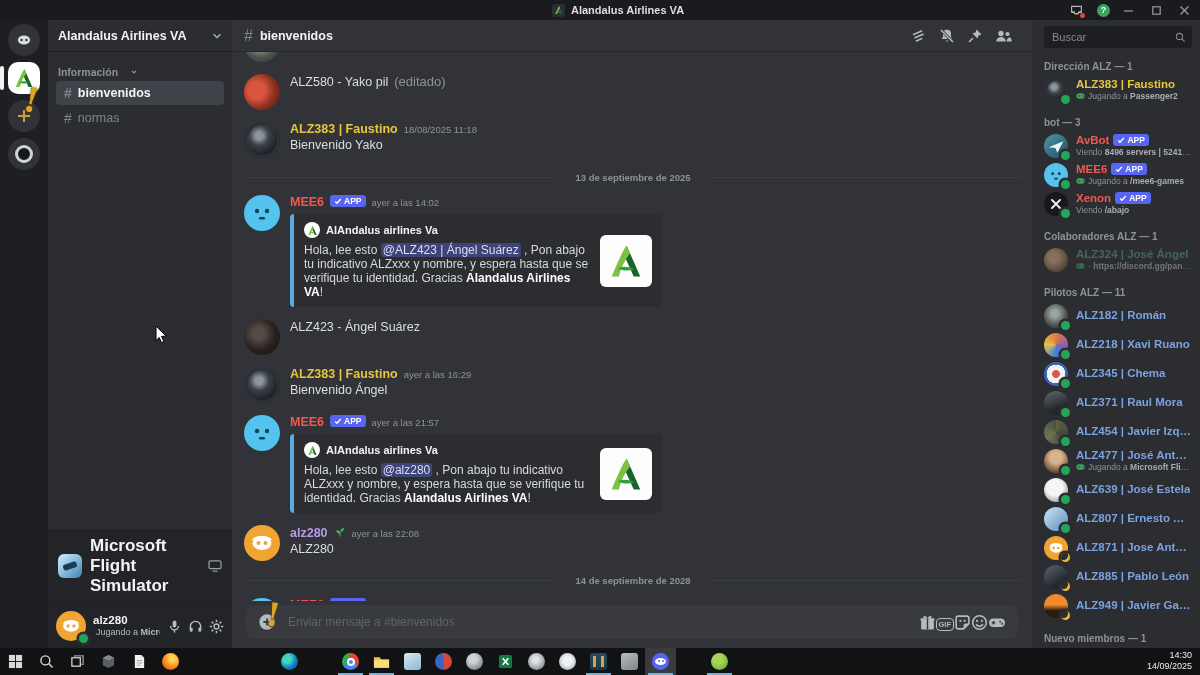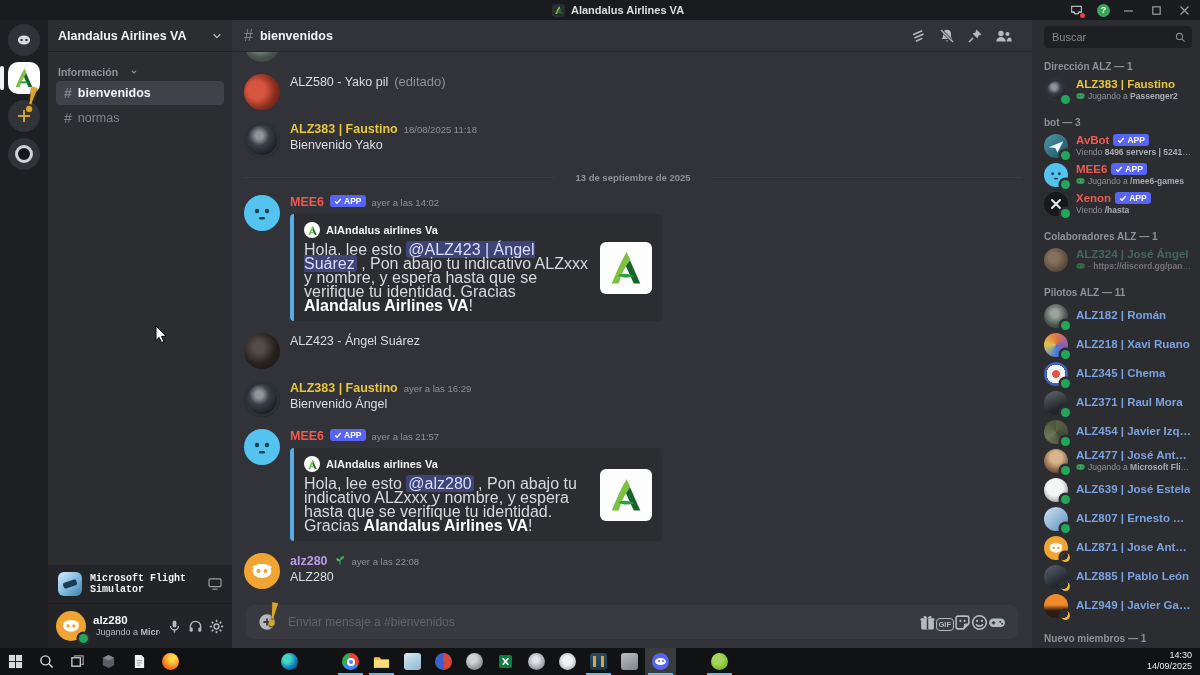--- a/index.html
+++ b/index.html
@@ -29,21 +29,21 @@
   .guild-header{height:32px;display:flex;align-items:center;justify-content:space-between;padding:0 10px;
     border-bottom:1px solid #1f2123;font-size:12.5px;font-weight:700;color:#f2f3f5;}
   .cat-row{display:flex;align-items:center;gap:12px;margin:14px 8px 2px 10px;font-size:10.5px;font-weight:700;color:#8e9297;}
   .chan{display:flex;align-items:center;gap:6px;margin:1px 8px;padding:4px 8px;border-radius:4px;font-size:12.5px;color:#80848e;font-weight:500;}
   .chan .hash{font-size:14px;color:#80848e;}
   .chan.active{background:#3f4248;color:#f2f3f5;font-weight:600;}
   .sidebar-bottom{margin-top:auto;background:#232428;}
   .activity-card{display:flex;align-items:center;gap:8px;padding:7px 10px;border-bottom:1px solid #1e1f22;}
   .game-ico{width:24px;height:24px;border-radius:6px;background:linear-gradient(135deg,#d8ecf8 0%,#7db8de 55%,#3f7fae 100%);position:relative;flex-shrink:0;}
   .game-ico:after{content:"";position:absolute;left:5px;top:9px;width:14px;height:6px;background:#1c3c55;border-radius:2px;transform:rotate(-18deg);}
-  .activity-title{font-size:10px;font-weight:700;color:#f2f3f5;flex:1;font-family:Liberation Mono, monospace;}
+  .activity-title{font-size:17px;font-weight:700;color:#f2f3f5;flex:1;}
   .user-panel{display:flex;align-items:center;gap:7px;padding:7px 8px;}
   .uinfo{flex:1;min-width:0;}
   .uname{font-size:11.5px;font-weight:700;color:#f2f3f5;line-height:13px;}
   .ustatus{font-size:9px;color:#b5bac1;white-space:nowrap;overflow:hidden;text-overflow:ellipsis;line-height:11px;display:flex;align-items:center;gap:3px;}
   .panel-icons{display:flex;gap:6px;}
   
   .chat{flex:1;min-width:0;display:flex;flex-direction:column;background:#313338;position:relative;}
   .chat-header{height:32px;border-bottom:1px solid #26282c;display:flex;align-items:center;padding:0 12px;gap:7px;flex-shrink:0;}
   .chat-header .hash{color:#80848e;font-size:16px;font-weight:500;}
   .chat-title{font-size:12.5px;font-weight:700;color:#f2f3f5;}
@@ -68,21 +68,21 @@
   .divider{display:flex;align-items:center;gap:20px;margin-top:14px;}
   .divider .line{flex:1;height:1px;background:#3b3d44;}
   .divider .dlabel{font-size:9.5px;font-weight:700;color:#8e9297;}
   
   .embed{display:flex;margin-top:4px;background:#2b2d31;border-left:4px solid #58ace3;border-radius:4px;
     padding:8px 10px 8px 10px;max-width:372px;gap:10px;}
   .embed-main{flex:1;min-width:0;}
   .embed-author{display:flex;align-items:center;gap:6px;margin-bottom:5px;}
   .embed-author-name{font-size:11px;font-weight:700;color:#f2f3f5;}
   .embed-alogo{width:16px;height:16px;border-radius:50%;background:#fff;display:flex;align-items:center;justify-content:center;}
-  .embed-desc{font-size:16px;line-height:14px;color:#d6d9dd;}
+  .embed-desc{font-size:12px;line-height:14px;color:#d6d9dd;}
   .embed-desc b{color:#fff;}
   .mention{background:#3f4477;color:#d9ddfc;border-radius:3px;padding:0 2px;font-weight:500;}
   .embed-thumb{width:52px;height:52px;border-radius:6px;background:#fdfdfd;flex-shrink:0;display:flex;align-items:center;justify-content:center;align-self:center;}
   
   .composer{flex-shrink:0;padding:4px 14px 9px;position:relative;}
   .input-row{height:34px;background:#383a40;border-radius:8px;display:flex;align-items:center;padding:0 12px;gap:10px;}
   .input-row input{flex:1;background:transparent;border:none;outline:none;color:#dbdee1;font-size:12px;font-family:inherit;}
   .input-row input::placeholder{color:#5f636b;}
   .composer-icons{display:flex;align-items:center;}
   .gifbox{border:1.6px solid #b5bac1;border-radius:4px;color:#b5bac1;font-size:7.5px;font-weight:700;padding:1px 2px;line-height:8px;}
@@ -678,21 +678,21 @@
               <div class="mname">
                 <span style="color: rgb(238, 90, 82); overflow: hidden; text-overflow: ellipsis;">Xenon</span>
                 <span class="badge-app">
                   <svg width="8" height="8" viewBox="0 0 10 10">
                     <path d="M1.5 5.5l2.2 2.2L8.5 2.5" fill="none" stroke="#fff" stroke-width="1.8"></path>
                   </svg>
                   <span>APP</span>
                 </span>
               </div>
               <div class="mstatus">
-                <span style="overflow: hidden; text-overflow: ellipsis; white-space: nowrap;"><span>Viendo </span><b>/hasta</b></span>
+                <span style="overflow: hidden; text-overflow: ellipsis; white-space: nowrap;"><span>Viendo </span><b>/abajo</b></span>
               </div>
             </div>
           </div>
           <div class="mlabel">Colaboradores ALZ — 1</div>
           <div class="mrow muted">
             <span class="avw" style="height: 24px; width: 24px;">
               <span class="av av-photo-tan" style="height: 24px; width: 24px; display: block;"></span>
             </span>
             <div class="mcol">
               <div class="mname">

